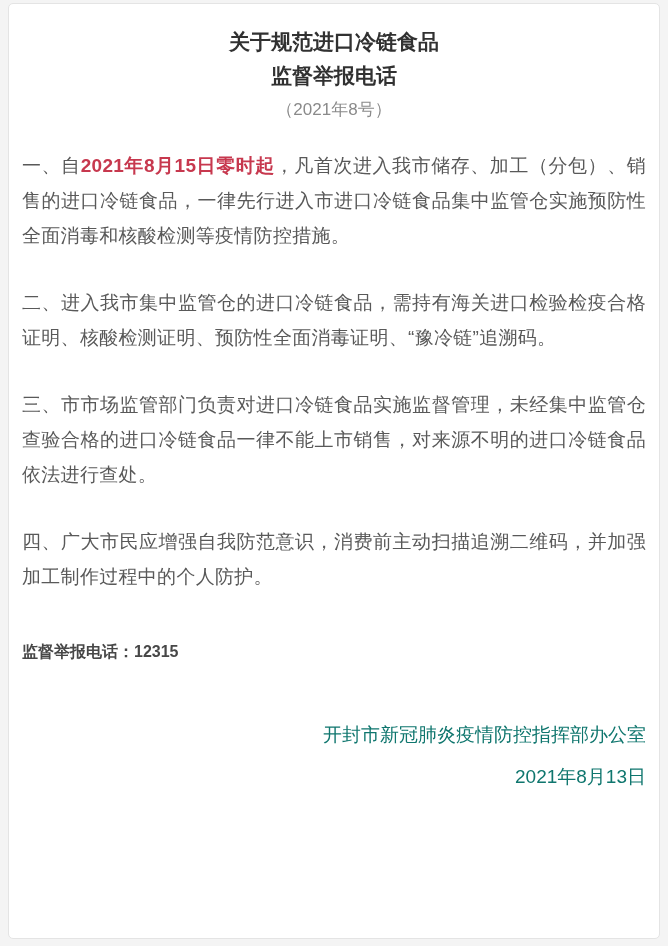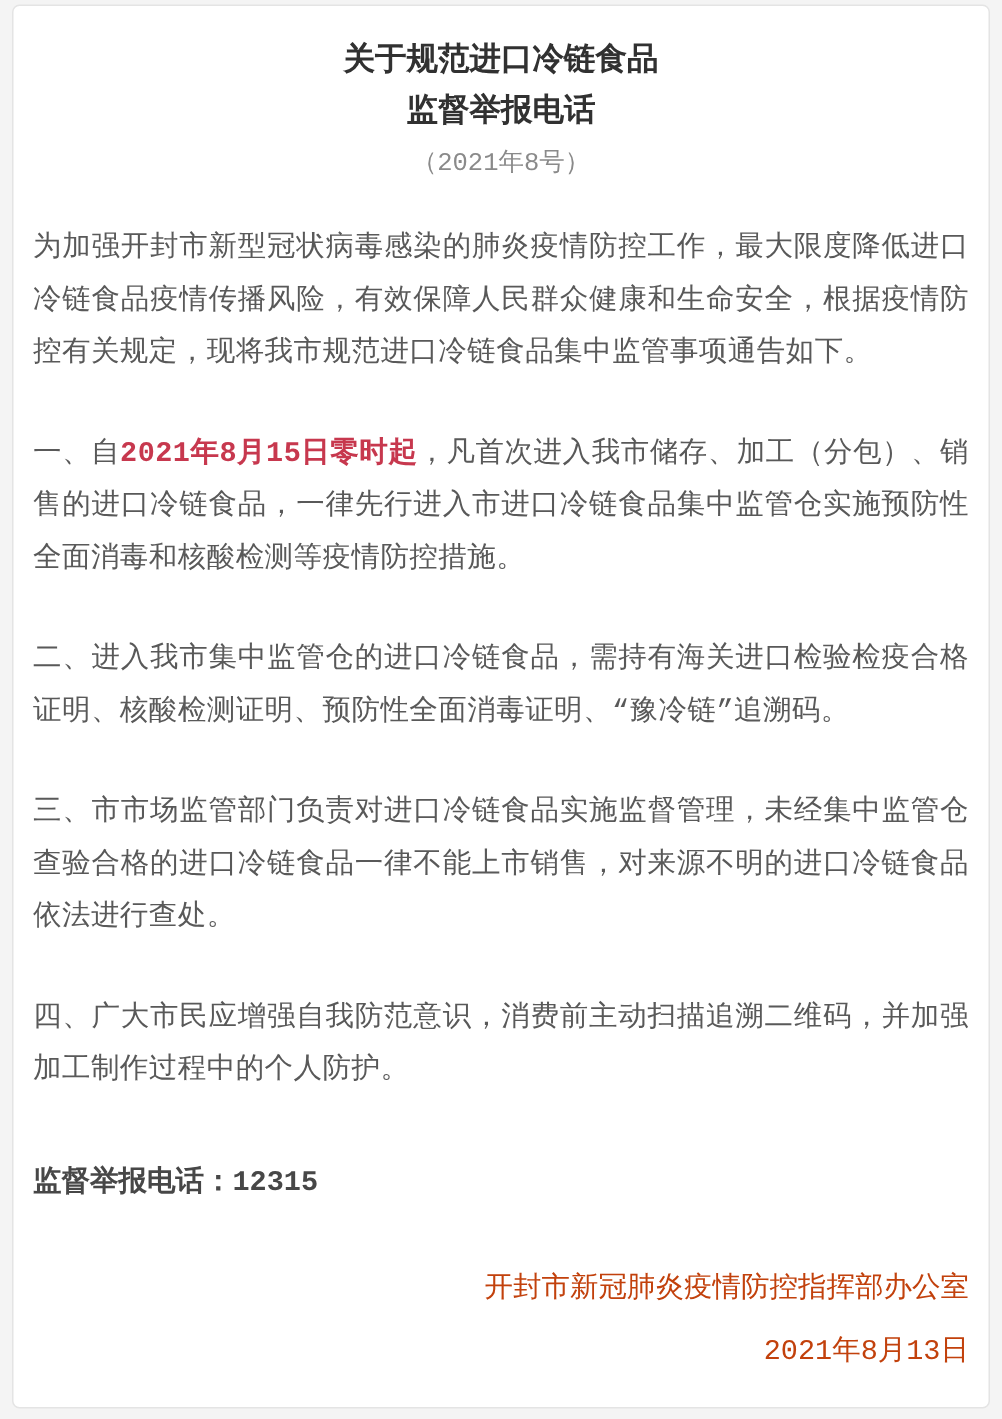--- a/index.html
+++ b/index.html
@@ -7,21 +7,20 @@
     padding: 0;
     background: #f4f4f4;
     font-family: "Liberation Sans", "DejaVu Sans", sans-serif;
   }
   .page {
     width: 668px;
     height: 946px;
     background: #f4f4f4;
     box-sizing: border-box;
     overflow: hidden;
-    font-family: Liberation Mono, monospace;
   }
   .card {
     box-sizing: border-box;
     margin: 3px 8px 0 8px;
     height: 936px;
     background: #ffffff;
     border: 1px solid #e4e4e4;
     border-radius: 5px;
     padding: 21px 13px 26px 13px;
   }
@@ -47,48 +46,47 @@
     margin: 0 0 32px 0;
     text-align: justify;
     letter-spacing: 0.3px;
   }
   .highlight {
     color: #c7384e;
     font-weight: 700;
     margin-top: 44px;
   }
   .hotline {
-    font-size: 19px;
+    font-size: 16px;
     font-weight: 700;
     color: #474747;
     line-height: 35px;
     margin: 40px 0 0 0;
   }
   .sign-block {
-    margin-top: 36px;
+    margin-top: 48px;
     text-align: right;
     font-size: 19px;
-    color: #c2410c;
+    color: #0f766e;
     line-height: 35px;
   }
   .sign-date {
     margin-top: 7px;
   }
 </style>
 </head>
 <body>
 
 <div class="page">
   <div class="card">
 
     <div class="title-line">关于规范进口冷链食品</div>
     <div class="title-line">监督举报电话</div>
     <div class="issue-number">（2021年8号）</div>
 
-    <p class="para">为加强开封市新型冠状病毒感染的肺炎疫情防控工作，最大限度降低进口冷链食品疫情传播风险，有效保障人民群众健康和生命安全，根据疫情防控有关规定，现将我市规范进口冷链食品集中监管事项通告如下。</p>
 
     <p class="para"><span>一、自</span><span class="highlight" style="color: rgb(199, 56, 78);">2021年8月15日零时起</span><span>，凡首次进入我市储存、加工（分包）、销售的进口冷链食品，一律先行进入市进口冷链食品集中监管仓实施预防性全面消毒和核酸检测等疫情防控措施。</span></p>
 
     <p class="para">二、进入我市集中监管仓的进口冷链食品，需持有海关进口检验检疫合格证明、核酸检测证明、预防性全面消毒证明、“豫冷链”追溯码。</p>
 
     <p class="para">三、市市场监管部门负责对进口冷链食品实施监督管理，未经集中监管仓查验合格的进口冷链食品一律不能上市销售，对来源不明的进口冷链食品依法进行查处。</p>
 
     <p class="para">四、广大市民应增强自我防范意识，消费前主动扫描追溯二维码，并加强加工制作过程中的个人防护。</p>
 
     <p class="hotline">监督举报电话：12315</p>

